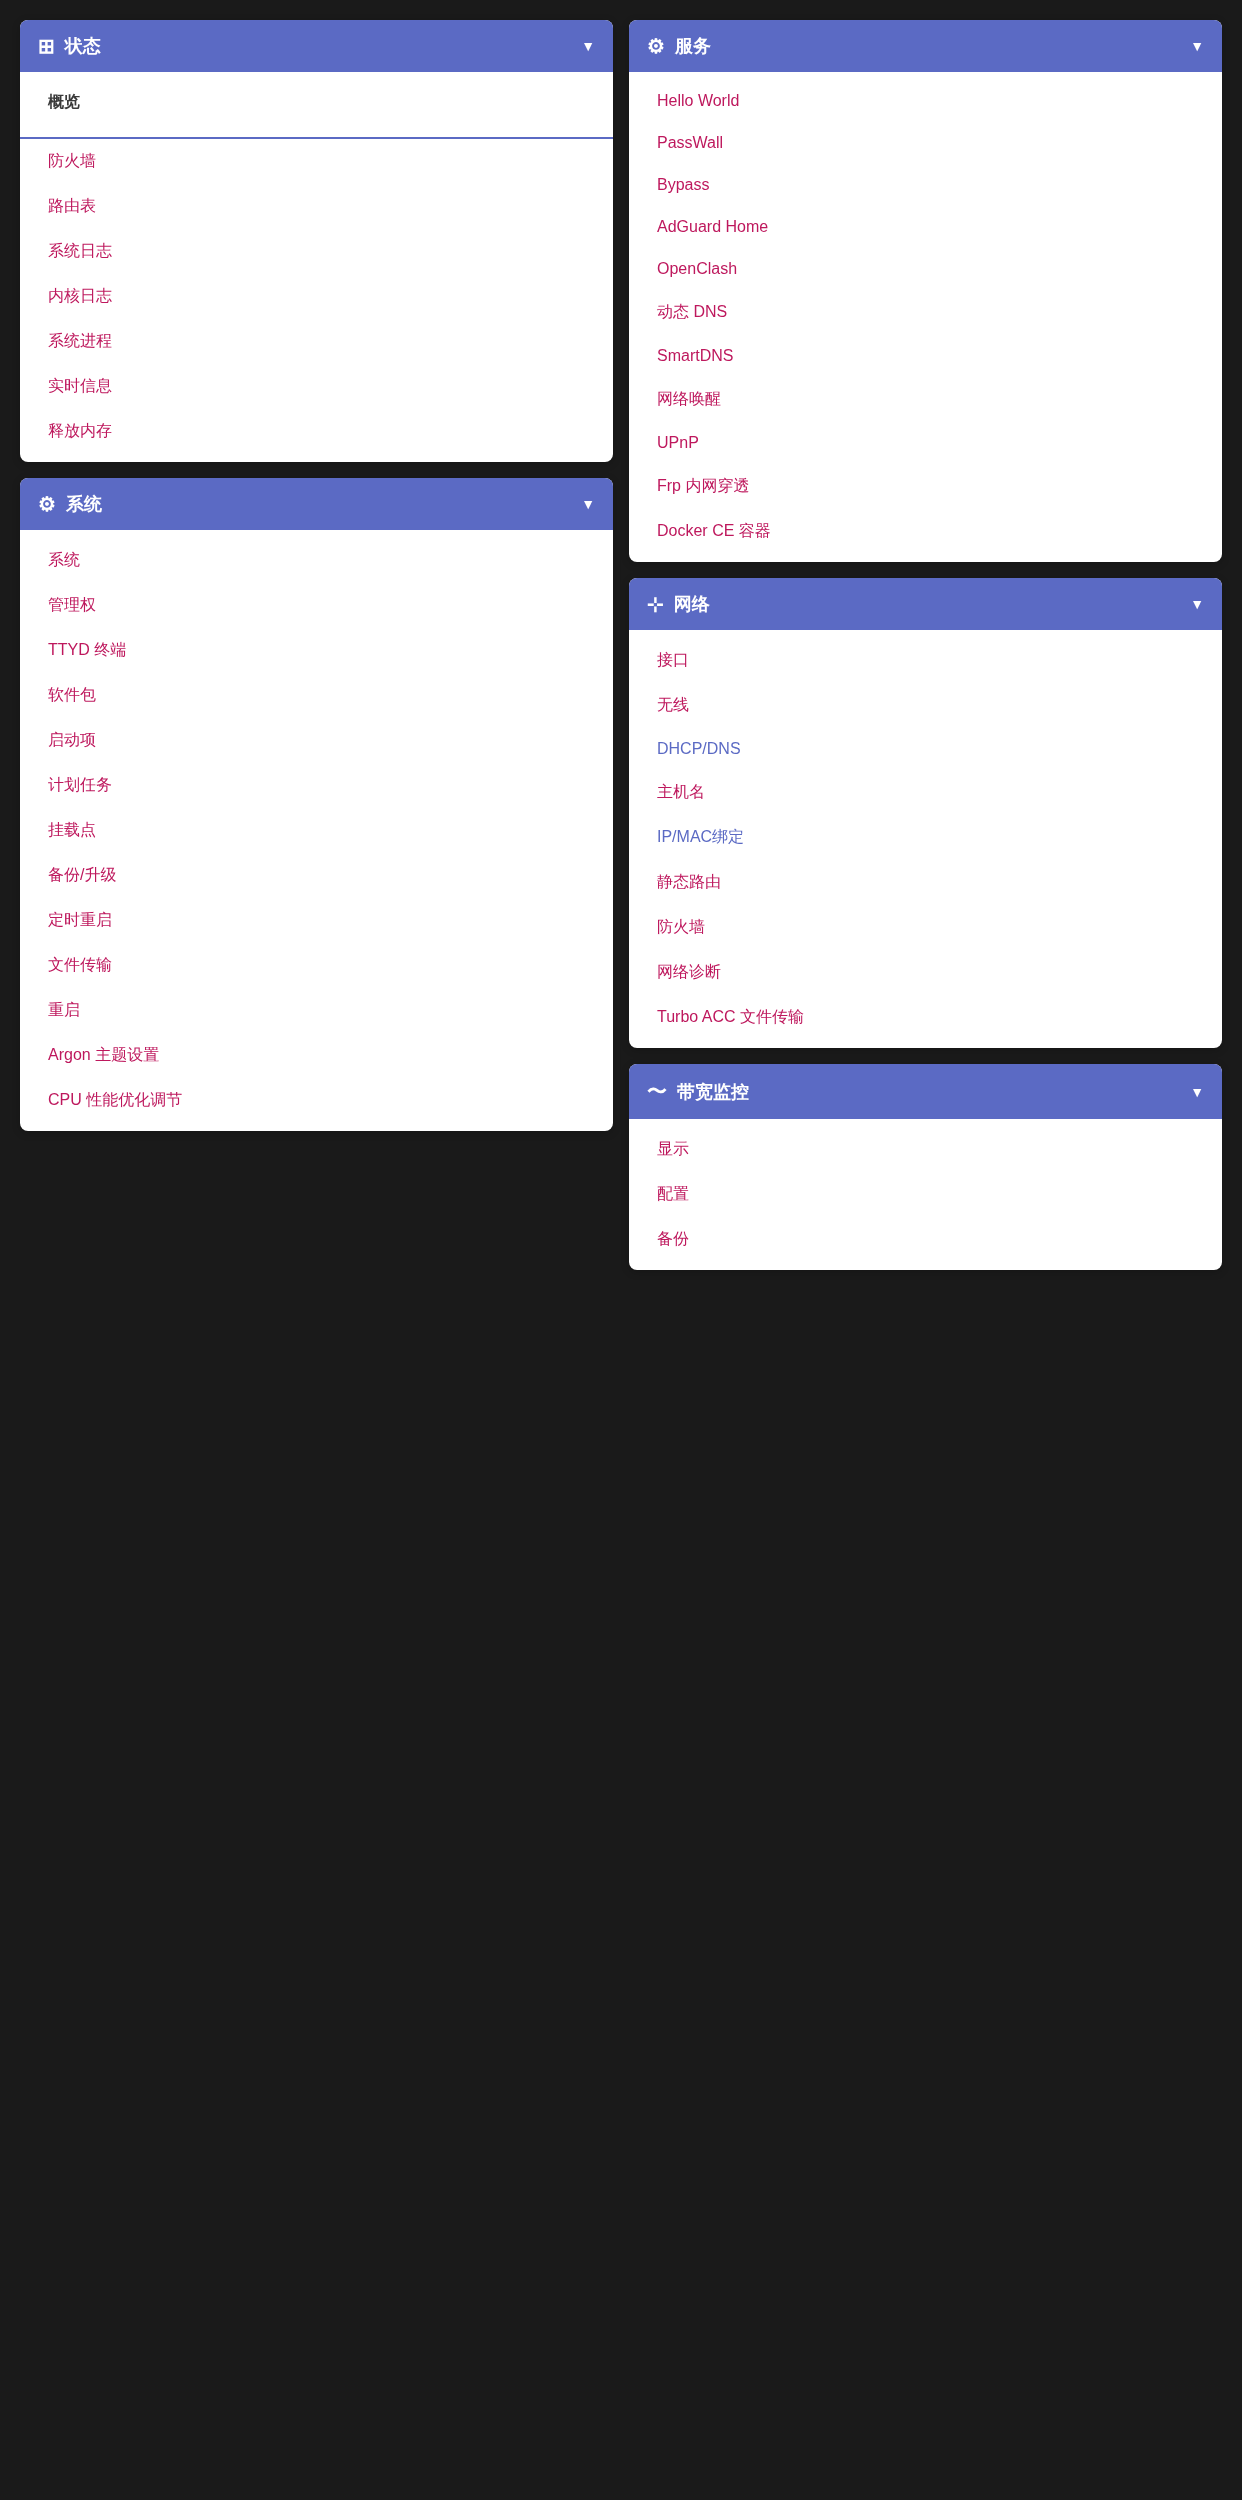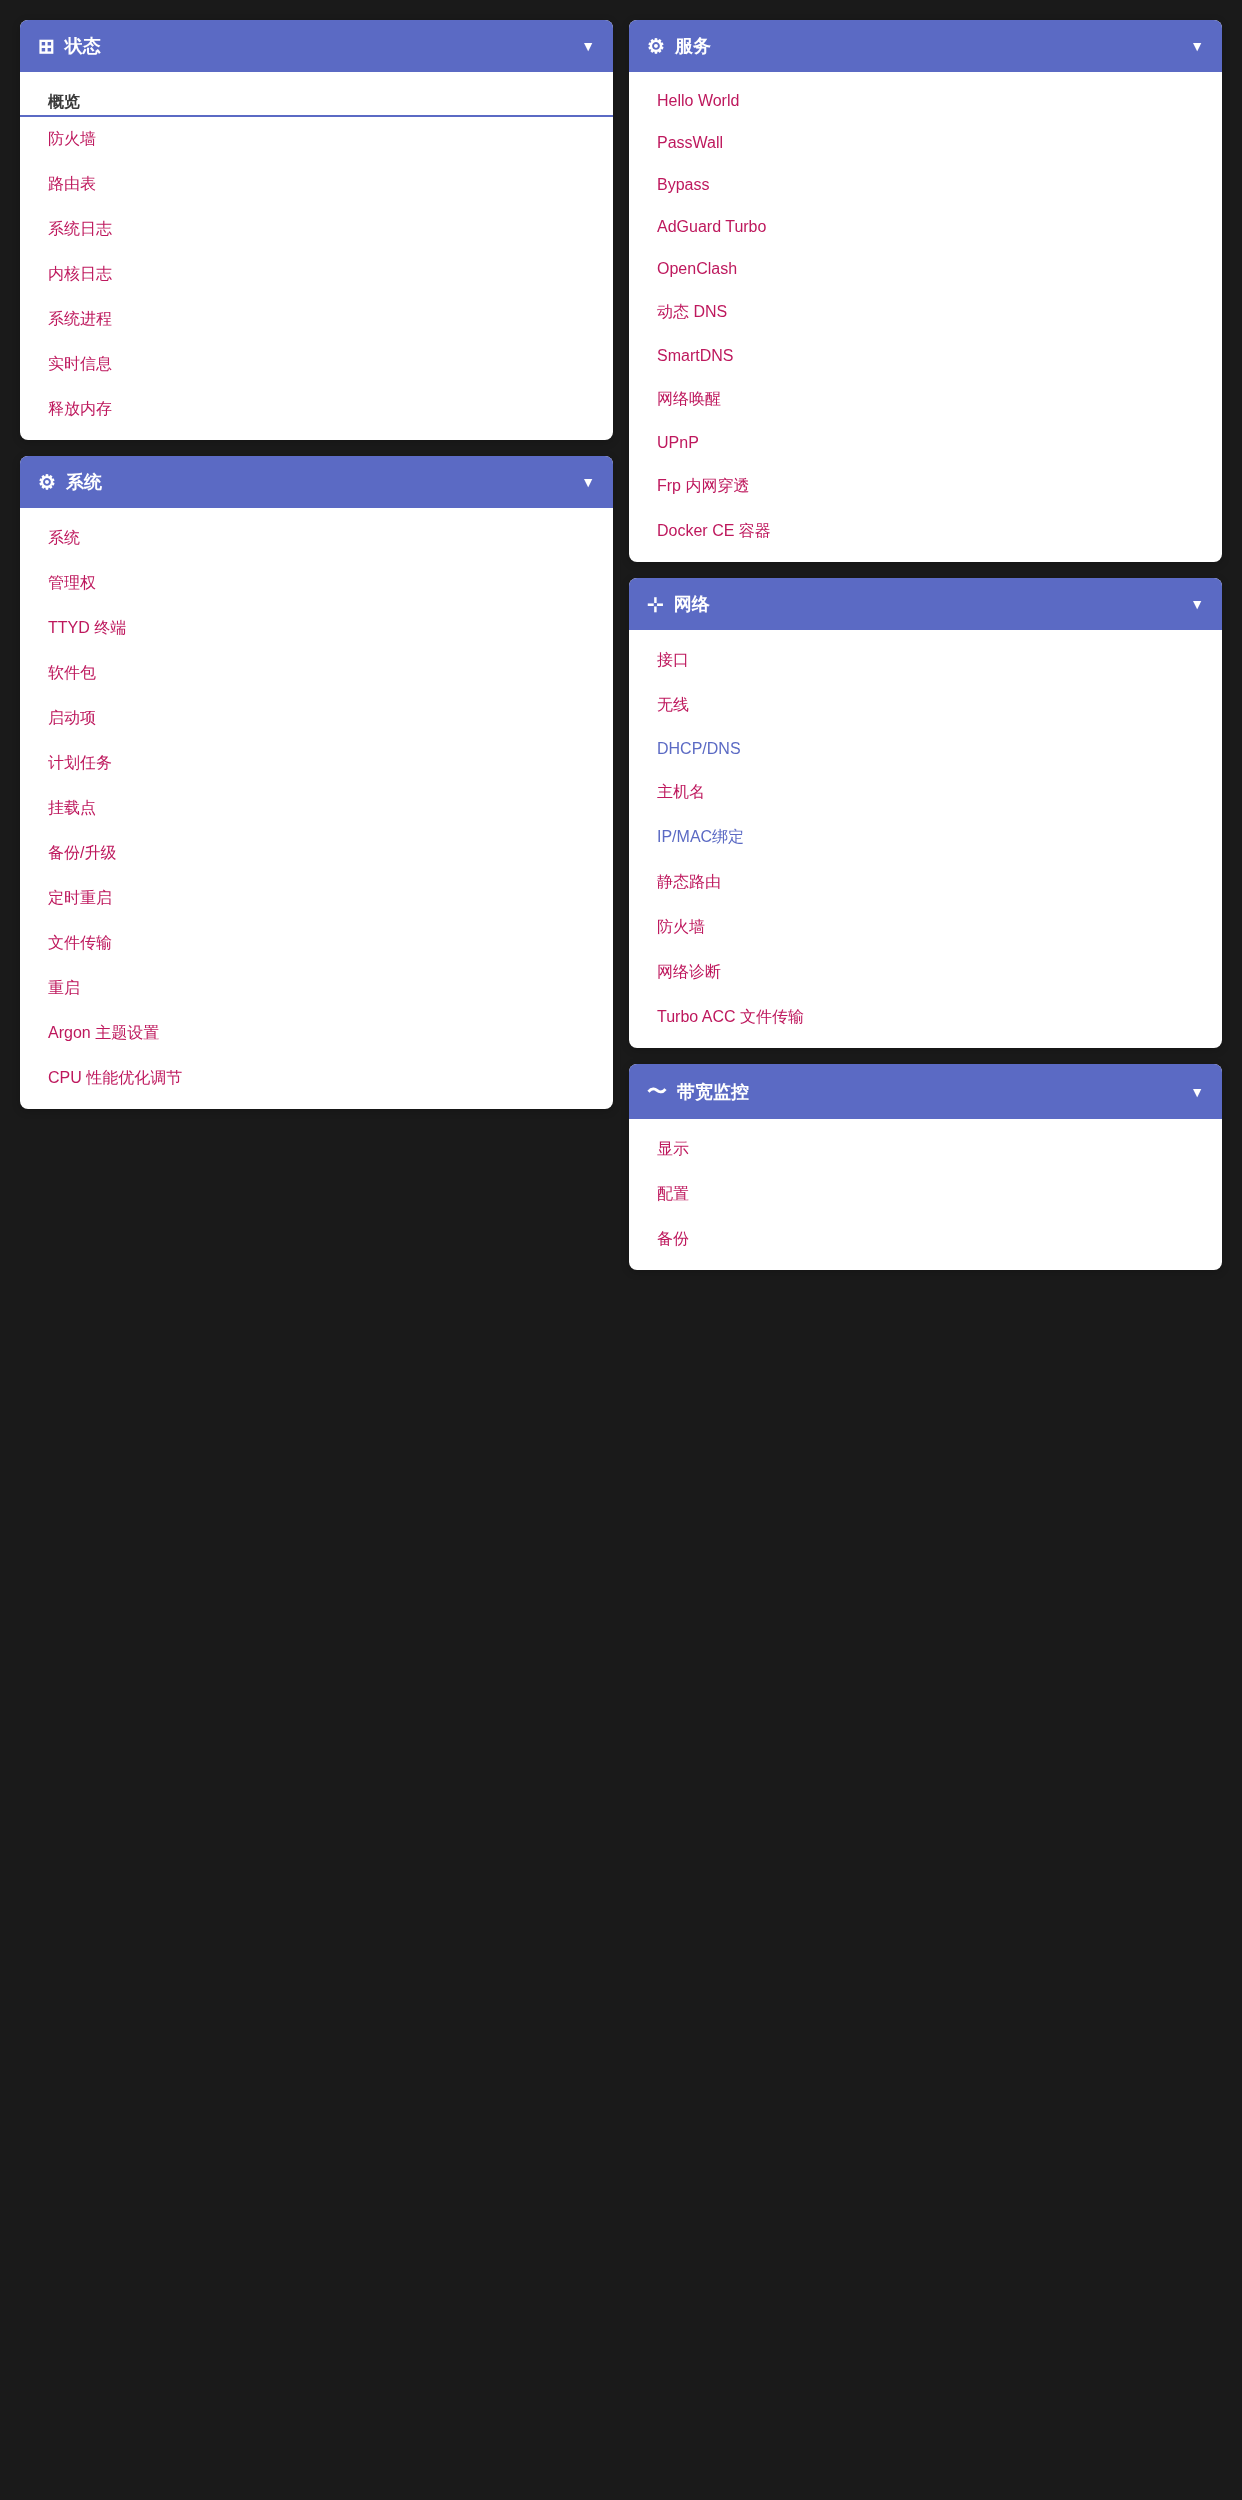--- a/index.html
+++ b/index.html
@@ -52,21 +52,21 @@
       padding: 12px 28px;
       font-size: 16px;
       color: #be185d;
       cursor: pointer;
       transition: background 0.15s;
     }
     .menu-item.active {
       color: #3a3a3a;
       font-weight: bold;
       border-bottom: 2px solid #5b6ac4;
-      padding-bottom: 2px;
+      padding-bottom: 24px;
     }
     .menu-item.highlighted {
       color: #5b6ac4;
     }
   </style>
 </head>
 <body>
 
 <div class="column" id="left-column">
     <div class="panel">
@@ -119,21 +119,21 @@
         <div class="panel-header-left">
           <span class="icon">⚙</span>
           <span>服务</span>
         </div>
         <span class="chevron">▼</span>
       </div>
       <div class="panel-body">
         <div class="menu-item">Hello World</div>
         <div class="menu-item">PassWall</div>
         <div class="menu-item">Bypass</div>
-        <div class="menu-item">AdGuard Turbo</div>
+        <div class="menu-item">AdGuard Home</div>
         <div class="menu-item">OpenClash</div>
         <div class="menu-item">动态 DNS</div>
         <div class="menu-item">SmartDNS</div>
         <div class="menu-item">网络唤醒</div>
         <div class="menu-item">UPnP</div>
         <div class="menu-item">Frp 内网穿透</div>
         <div class="menu-item">Docker CE 容器</div>
       </div>
     </div>
     <div class="panel">

